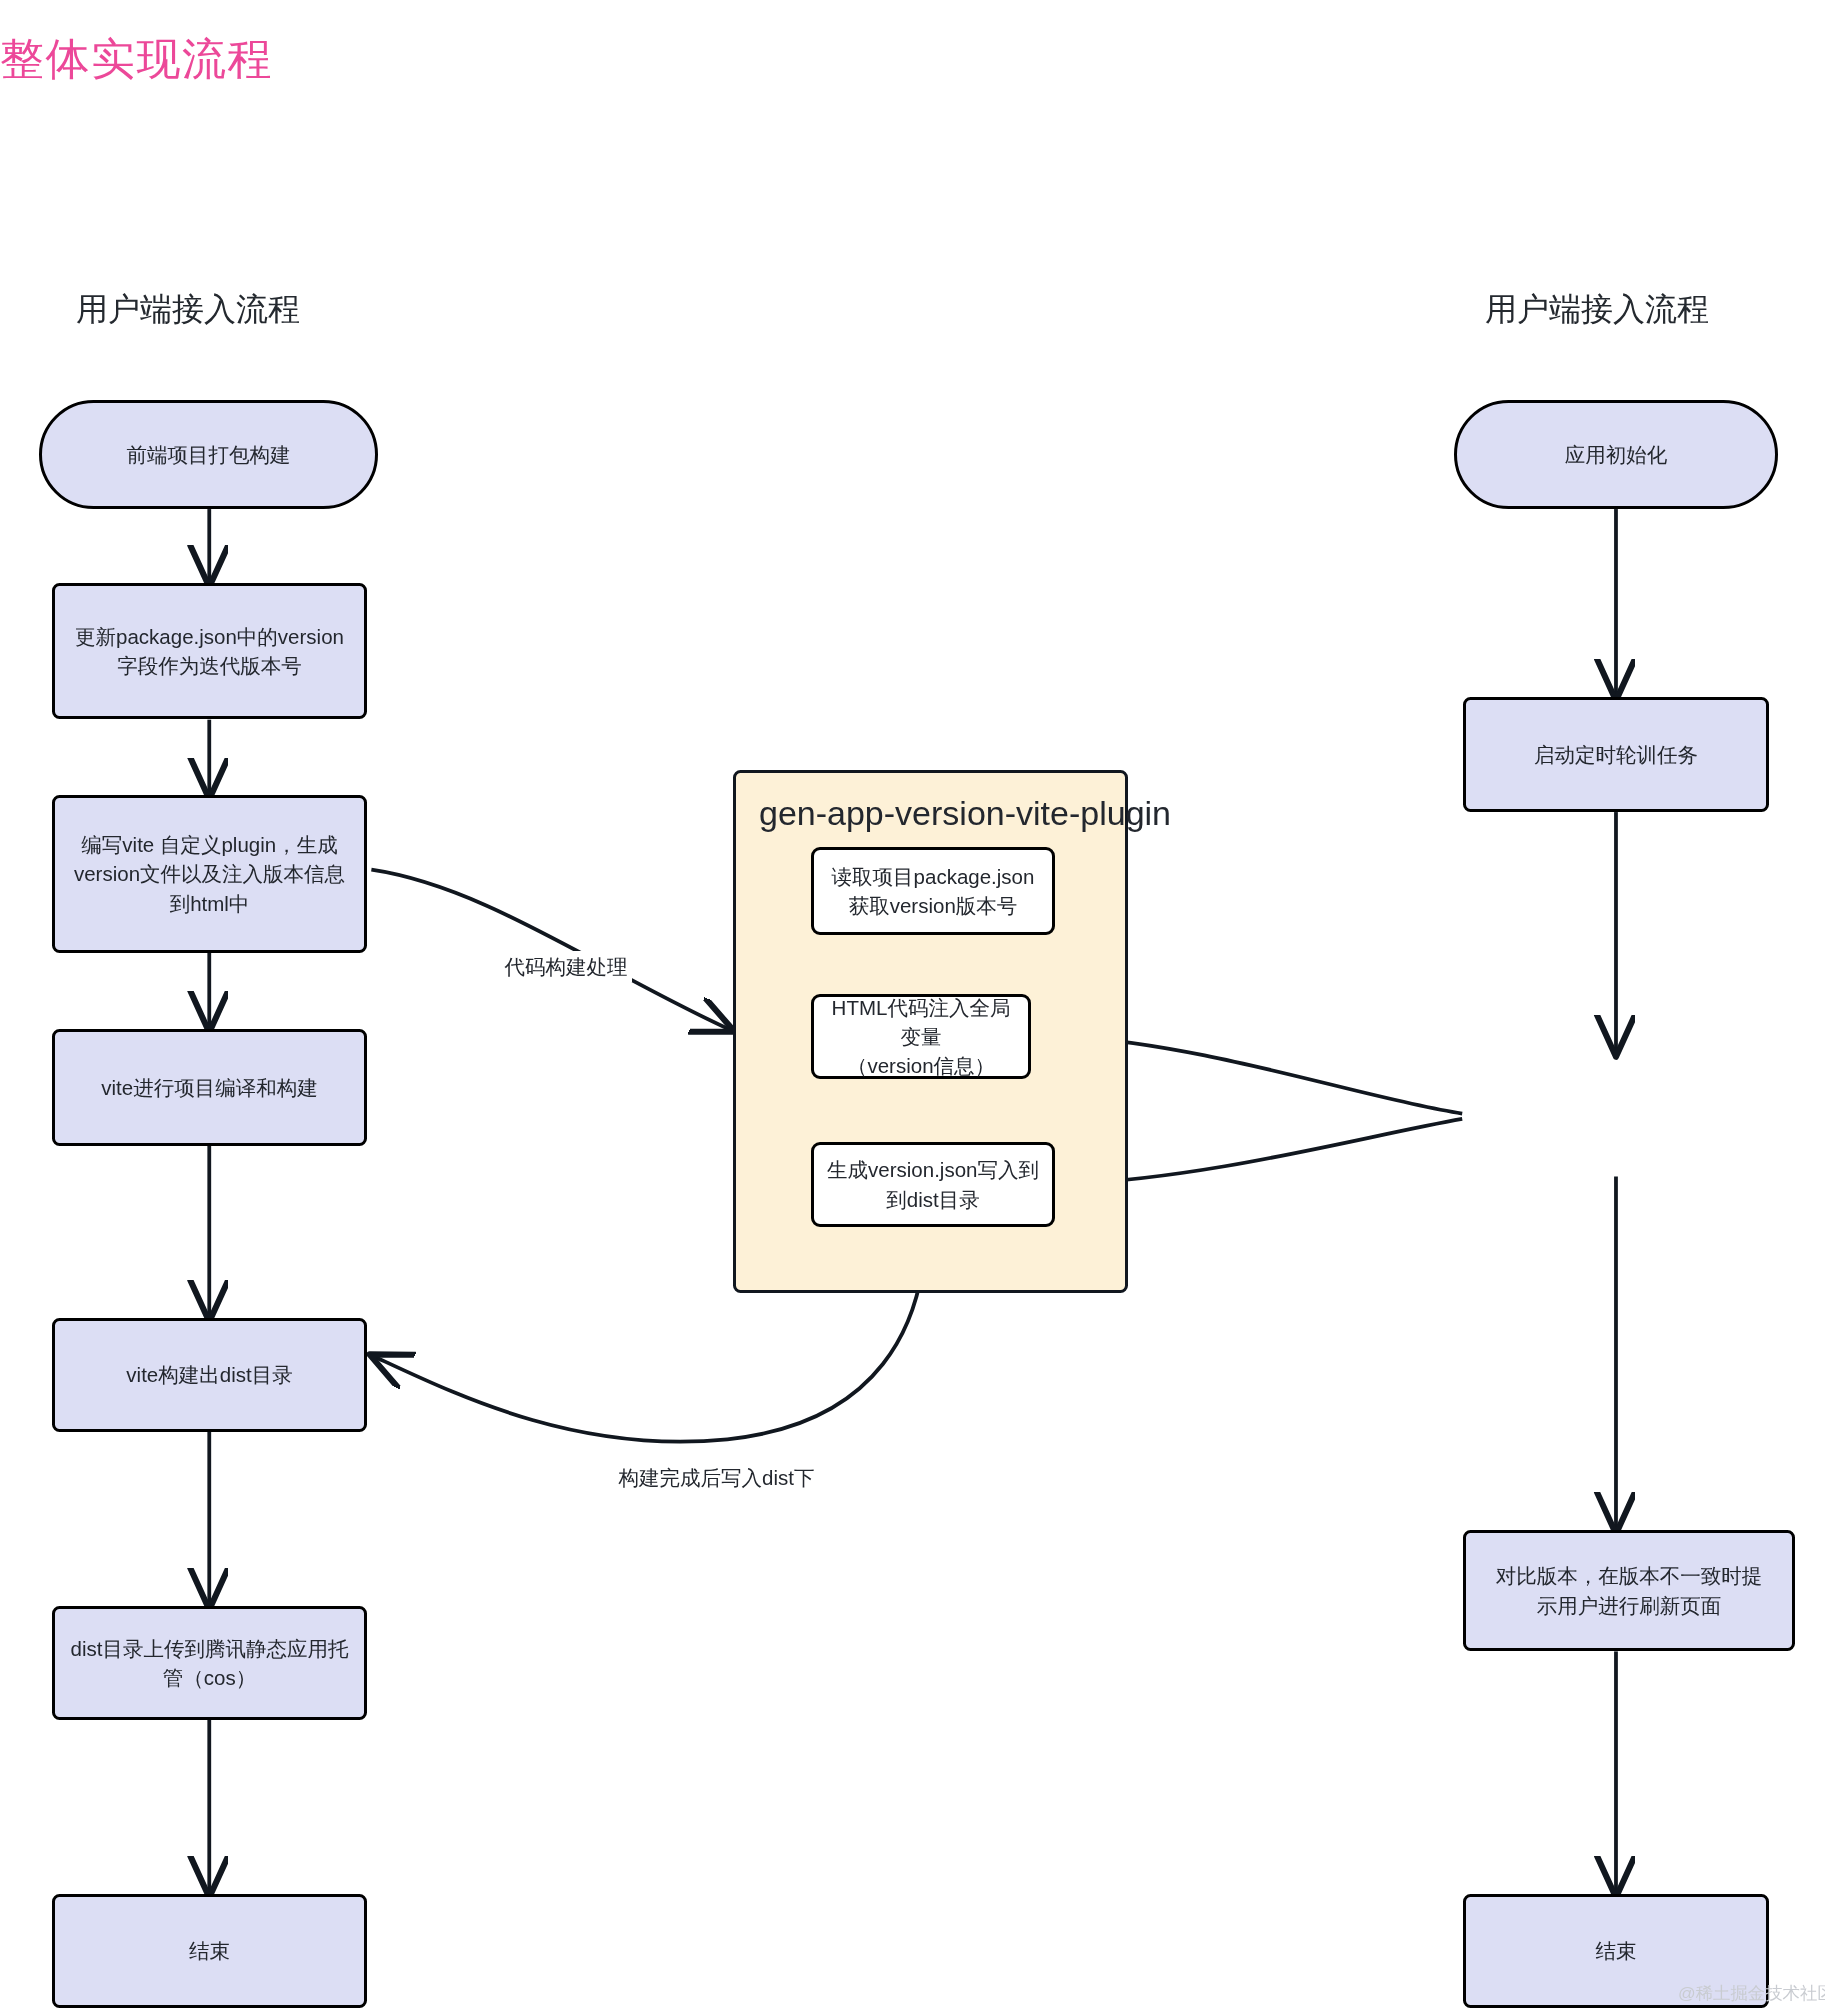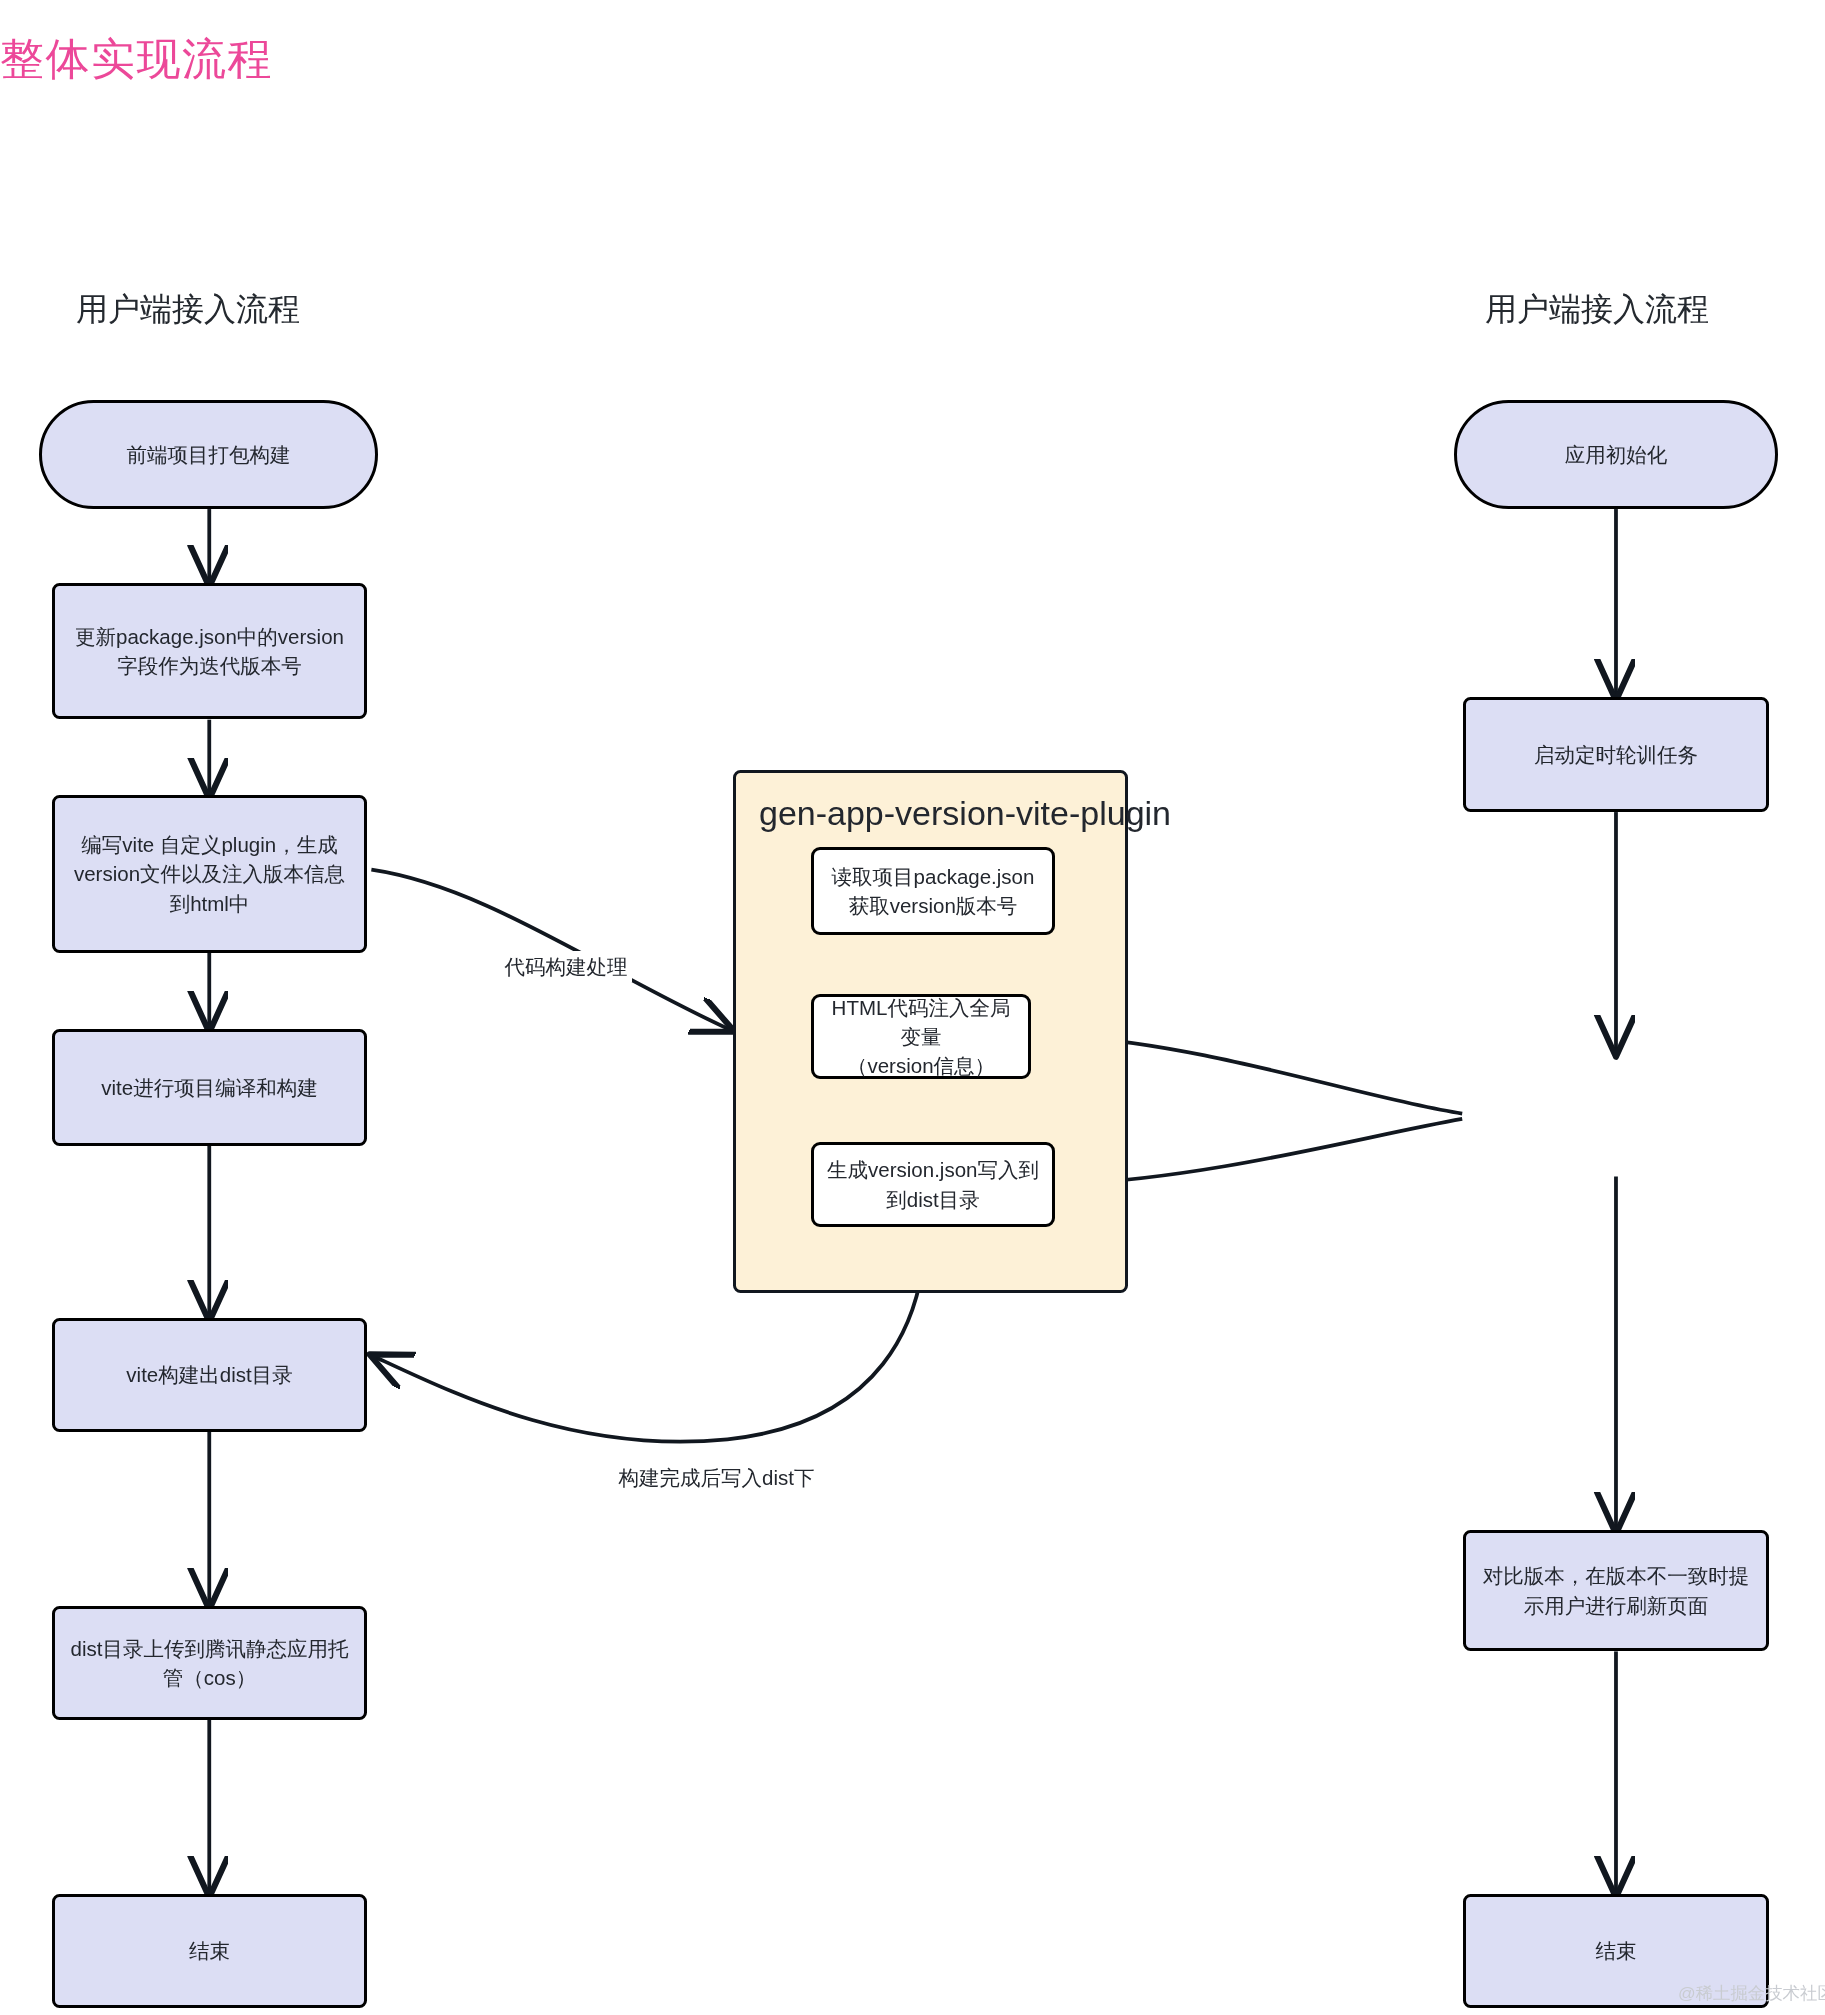--- a/index.html
+++ b/index.html
@@ -164,21 +164,21 @@
 （version信息）</div>
 
   <div class="node plain" style="left:811px; top:1142px; width:244px; height:85px;">生成version.json写入到
 到dist目录</div>
 
   <div class="node stadium" style="left:1454px; top:400px; width:324px; height:109px;">应用初始化</div>
 
   <div class="node" style="left:1463px; top:697px; width:306px; height:115px;">启动定时轮训任务</div>
 
 
-  <div class="node" style="left:1463px; top:1530px; width:306px; height:121px;">对比版本，在版本不一致时提
+  <div class="node" style="left:1463px; top:1530px; width:332px; height:121px;">对比版本，在版本不一致时提
 示用户进行刷新页面</div>
 
   <div class="node" style="left:1463px; top:1894px; width:306px; height:114px;">结束</div>
 
   <div class="edge-label" style="left:500px; top:951px;">代码构建处理</div>
   <div class="edge-label" style="left:614px; top:1462px;">构建完成后写入dist下</div>
 
   <div class="watermark" style="left:1678px; top:1981px;">@稀土掘金技术社区</div>
 
 </div>

